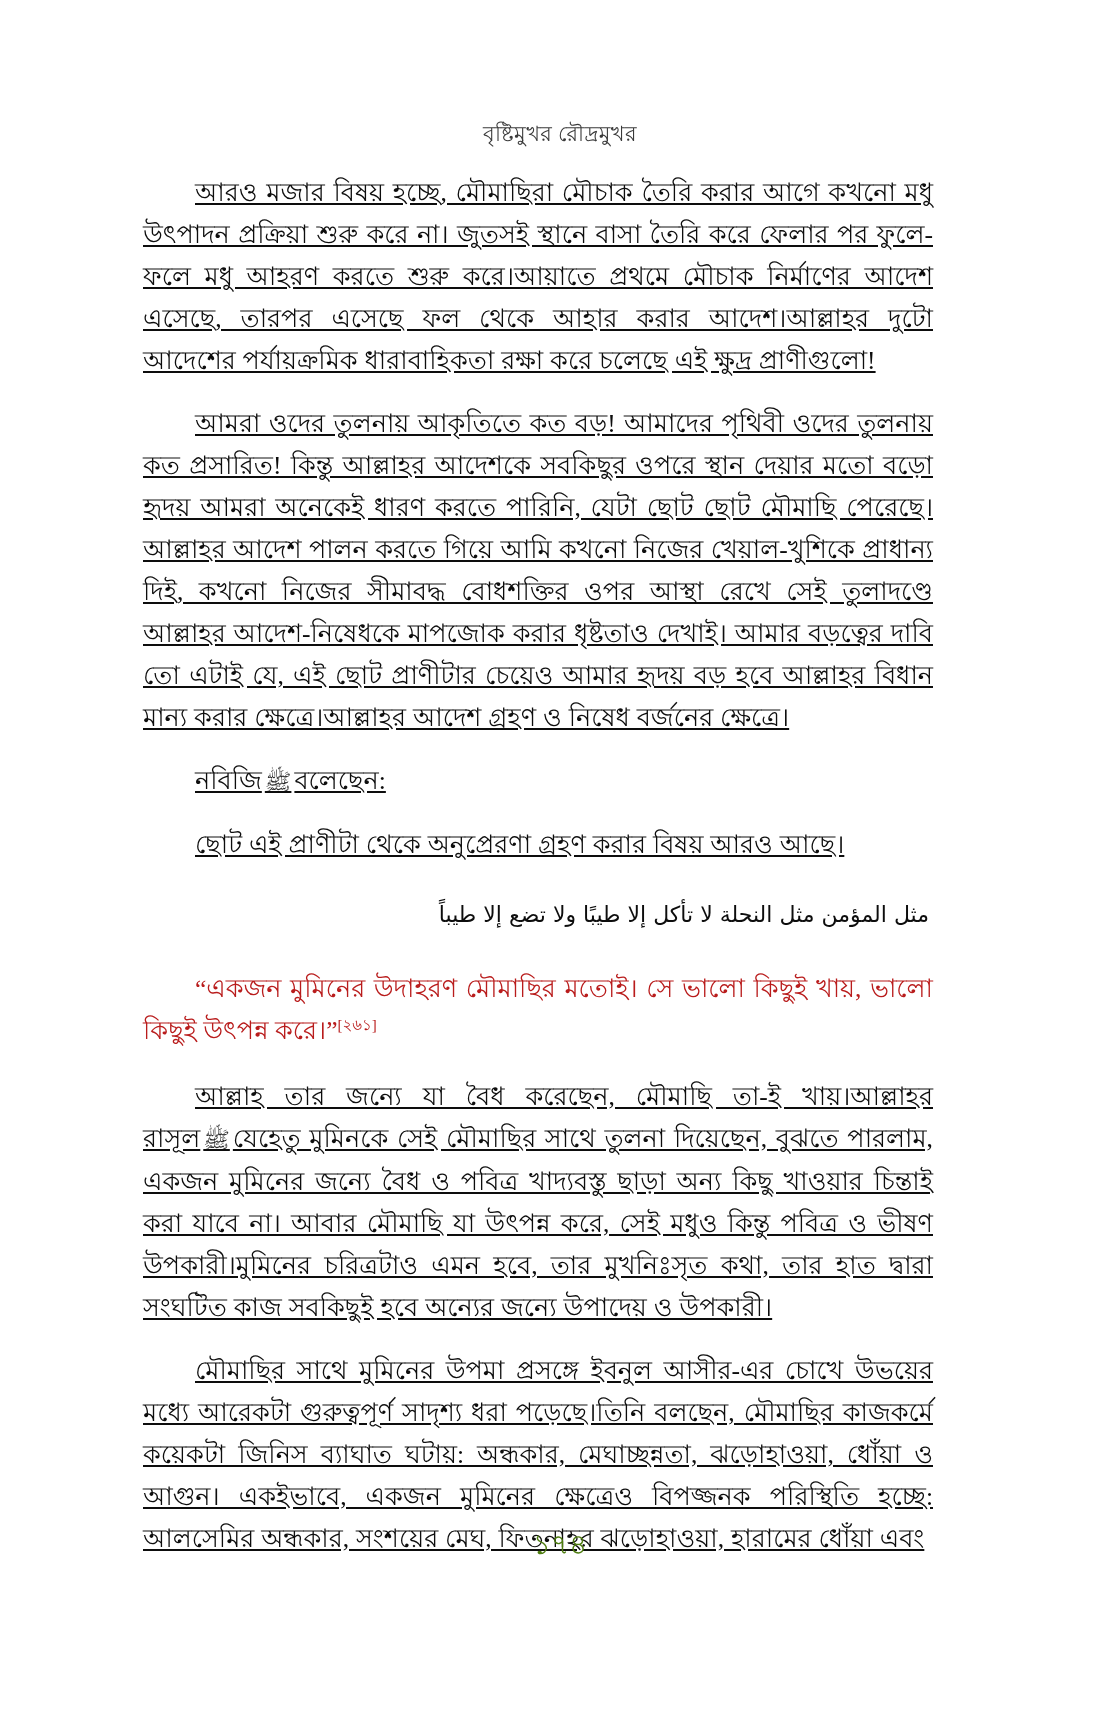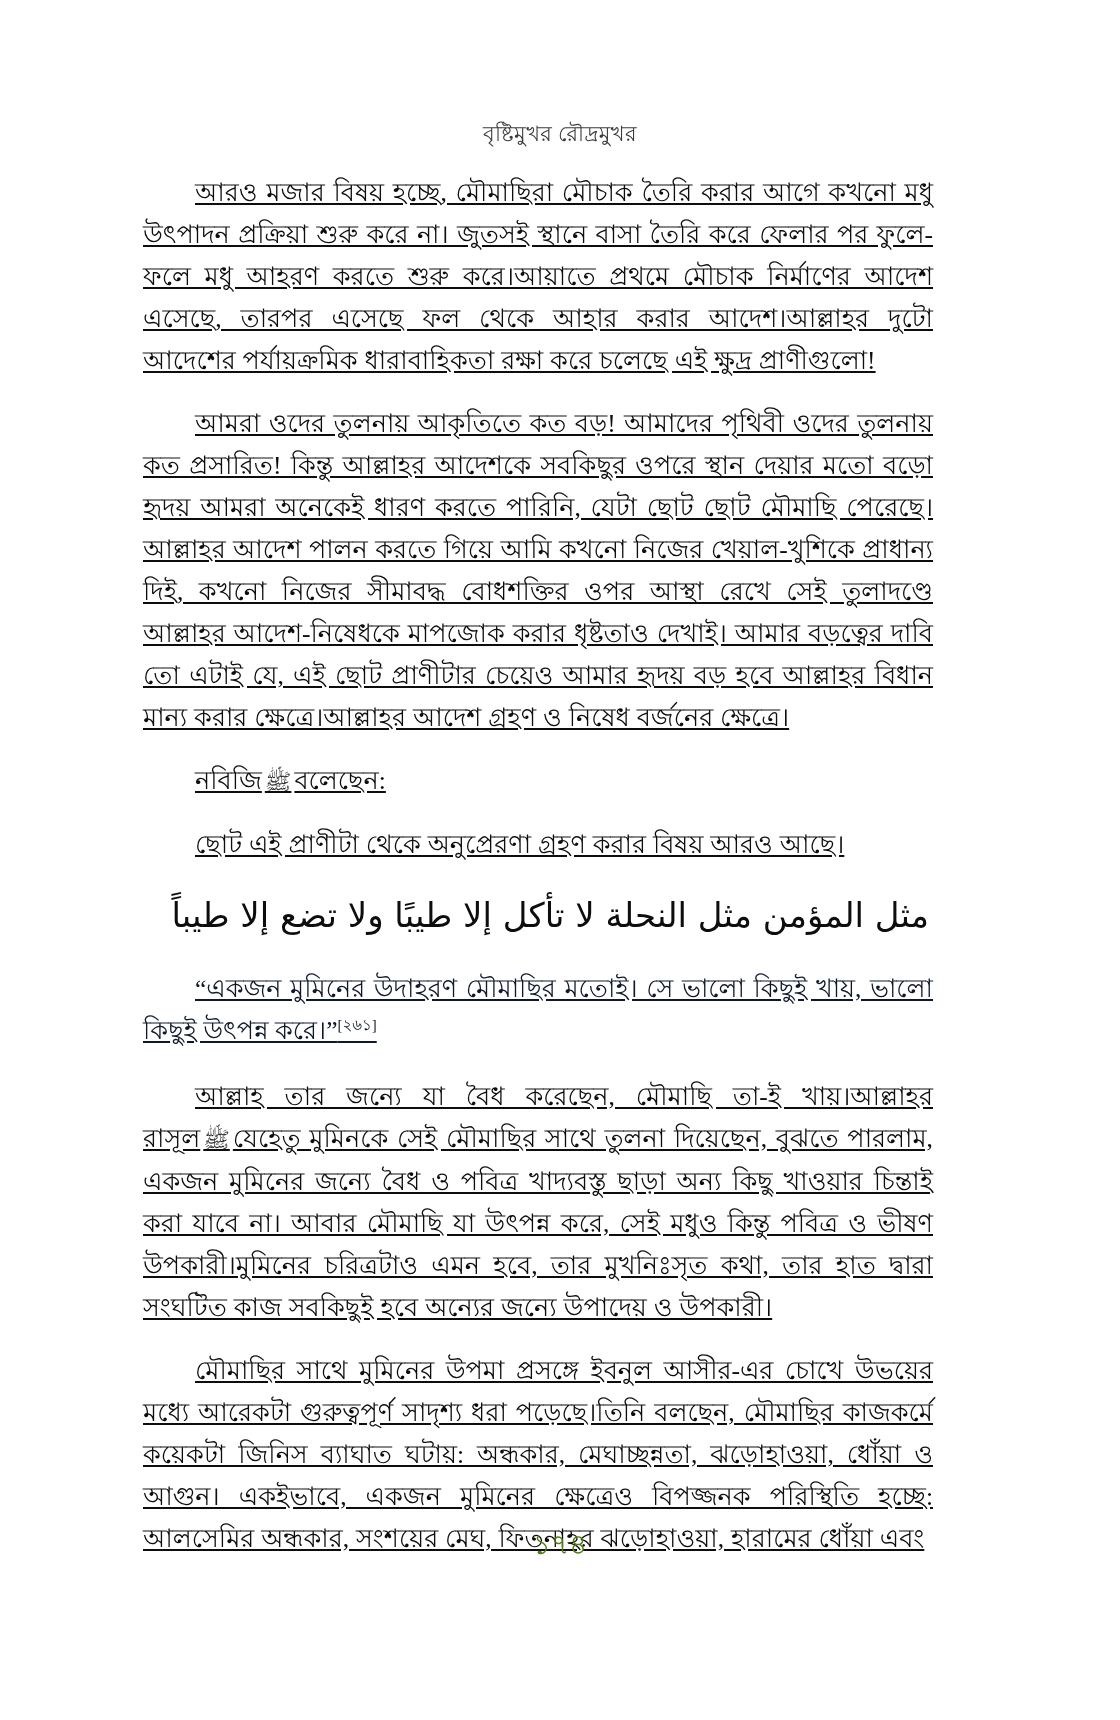--- a/index.html
+++ b/index.html
@@ -59,39 +59,38 @@
   }
 
   
   p.short {
     text-align: left;
   }
 
   
   .arabic {
     margin: 26px 0 30px 0;
-    font-size: 34px;
+    font-size: 22px;
     line-height: 46px;
     direction: rtl;
     text-align: right;
     font-family: "DejaVu Sans", "Liberation Sans", sans-serif;
     color: #0d0d0d;
     padding-right: 4px;
     text-indent: 0;
   }
 
   
   p.quote {
     margin: 0 0 24px 0;
     font-size: 25.5px;
     line-height: 42px;
     text-align: justify;
     text-indent: 52px;
-    color: #0f172a;
-    text-decoration: underline;
+    color: #b91c1c;
   }
 
   sup.ref {
     font-size: 15px;
     vertical-align: super;
     line-height: 0;
   }
 
   
   .salawat {

